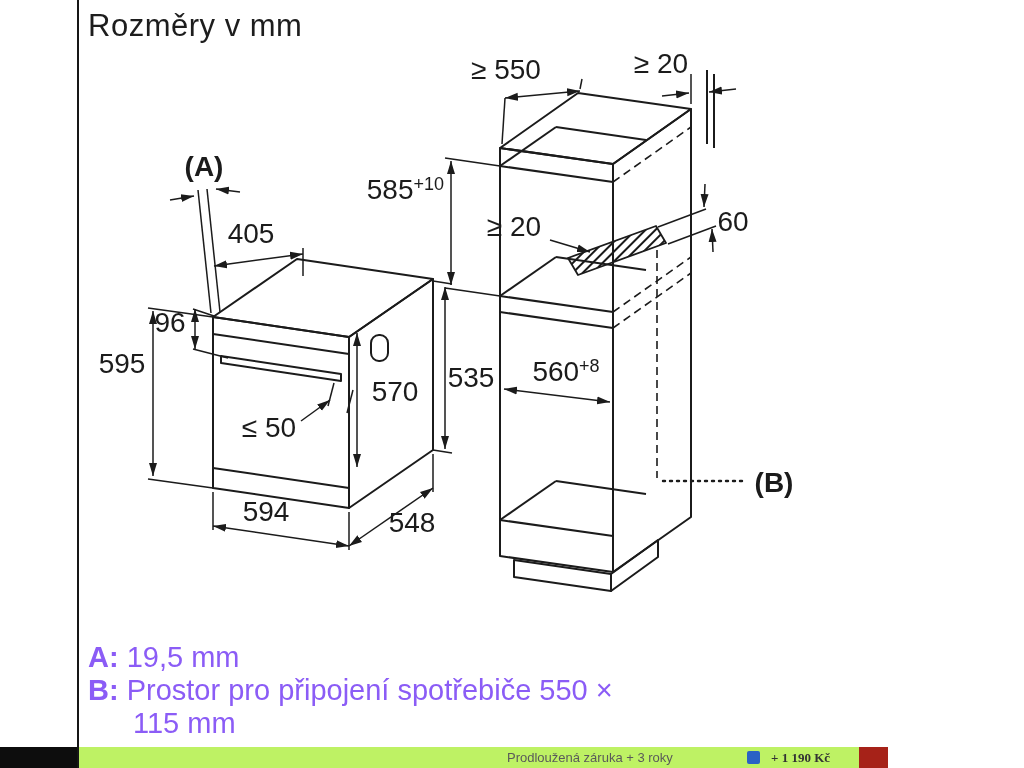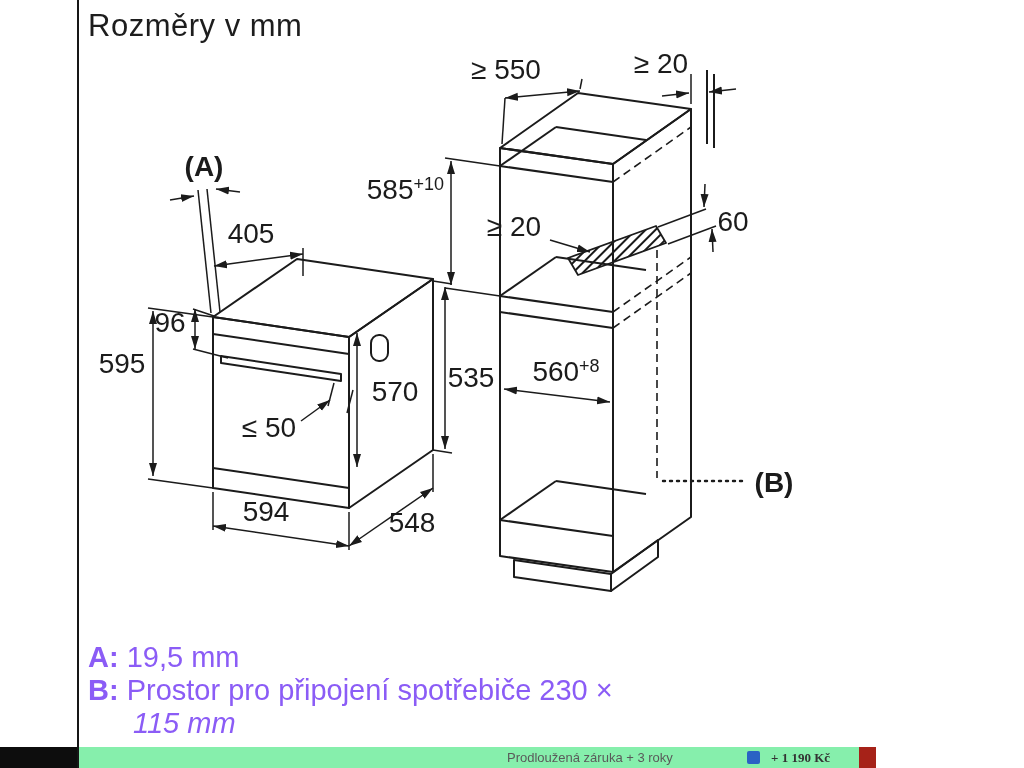--- a/index.html
+++ b/index.html
@@ -1,26 +1,26 @@
 <!DOCTYPE html>
 <html><head>
 <meta charset="utf-8">
 <style>
   html,body{margin:0;padding:0;background:#ffffff;}
   .stage{position:relative;width:876px;height:768px;background:#fff;overflow:hidden;
-         font-family:"Liberation Sans",sans-serif;color:#1b1b1b;}
+         font-family:"Liberation Sans",sans-serif;color:#1b1b1b;padding-left:12px;}
   .edge-line{position:absolute;top:0;width:2px;height:768px;background:#161616;}
   .edge-left{left:77px;} .edge-right{left:945px;}
   .page-title{position:absolute;left:88px;top:8px;font-size:31px;font-weight:400;color:#1d1d1d;letter-spacing:.5px;}
   svg{position:absolute;left:0;top:0;}
   svg text{font-family:"Liberation Sans",sans-serif;font-size:28px;fill:#1b1b1b;}
   .legend{position:absolute;left:88px;top:641px;font-size:29px;line-height:33px;color:#8b5cf6;}
   .legend b{font-weight:700;}
-  .legend .cont{padding-left:45px;font-style:italic;}
-  .footer-strip{position:absolute;left:79px;top:747px;width:866px;height:21px;background:#86efac;font-size:13px;line-height:21px;color:#5a5a5a;}
+  .legend .cont{padding-left:45px;}
+  .footer-strip{position:absolute;left:79px;top:747px;width:866px;height:21px;background:#bef264;font-size:13px;line-height:21px;color:#5a5a5a;}
   .footer-warranty{position:absolute;left:428px;top:0;white-space:nowrap;}
   .footer-icon{position:absolute;left:668px;top:4px;width:13px;height:13px;background:#2a62c4;border-radius:2px;}
   .footer-price{position:absolute;left:692px;top:0;font-weight:700;color:#333;white-space:nowrap;font-family:Liberation Serif, serif;}
   .footer-badge{position:absolute;left:780px;top:0;width:86px;height:21px;background:#a62218;}
   .corner{position:absolute;top:747px;height:21px;background:#0d0d0d;}
   .corner-left{left:0;width:79px;} .corner-right{left:945px;width:79px;}
 </style>
 </head>
 <body>
 
@@ -155,21 +155,21 @@
       <line x1="504" y1="389" x2="610" y2="402" marker-start="url(#arr)" marker-end="url(#arr)"></line>
       <text x="566" y="381" text-anchor="middle" stroke="none" fill="#1b1b1b"><tspan>560</tspan><tspan dy="-9" font-size="18">+8</tspan></text>
 
       <line x1="663" y1="481" x2="744" y2="481" stroke-width="2.4" stroke-dasharray="2 5" stroke-linecap="round"></line>
       <text x="774" y="492" text-anchor="middle" font-weight="bold" stroke="none" fill="#1b1b1b">(B)</text>
     </g>
   </svg>
 
   <div class="legend">
     <div><b>A:</b><span> 19,5 mm</span></div>
-    <div><b>B:</b><span> Prostor pro připojení spotřebiče 230 ×</span></div>
+    <div><b>B:</b><span> Prostor pro připojení spotřebiče 550 ×</span></div>
     <div class="cont">115 mm</div>
   </div>
 
   <div class="footer-strip">
     <span class="footer-warranty">Prodloužená záruka + 3 roky</span>
     <span class="footer-icon"></span>
     <span class="footer-price">+ 1 190 Kč</span>
     <div class="footer-badge"></div>
   </div>
   <div class="corner corner-left"></div>

